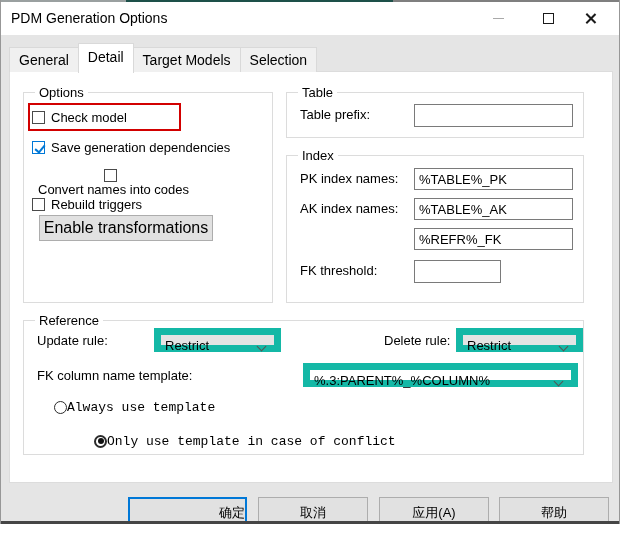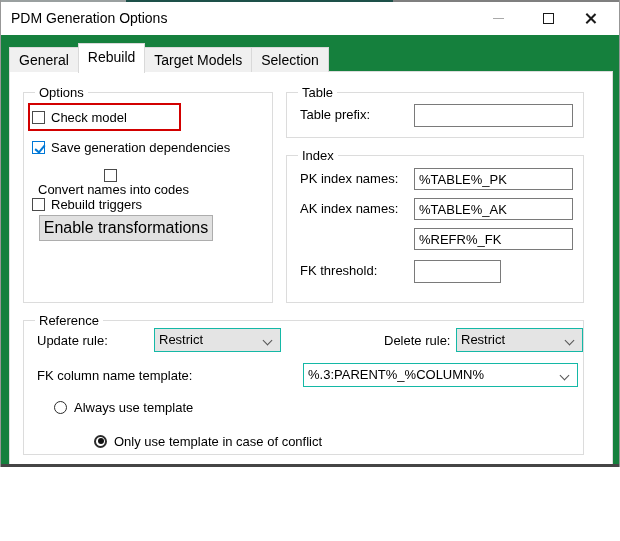--- a/index.html
+++ b/index.html
@@ -1,19 +1,19 @@
 <!DOCTYPE html>
 <html><head>
 <meta charset="utf-8">
 <style>
   * { margin:0; padding:0; box-sizing:border-box; }
   html,body { width:620px; height:541px; }
   body { font-family:"Liberation Sans", sans-serif; font-size:13px; color:#000; }
 
-  .window { position:relative; width:620px; height:467px; background:#15803d;
+  .window { position:relative; width:620px; height:524px; background:#e5e5e5;
             border-left:1px solid #979797; border-right:1px solid #979797; overflow:hidden; }
   .top-artifact { position:absolute; left:0; top:0; width:620px; height:2px;
             background:linear-gradient(to right,#9aa0a0 0 125px,#1d5049 125px 392px,#7f7f7f 392px 100%); }
   .bottom-artifact { position:absolute; left:0; bottom:0; width:620px; height:3px; background:#454545; }
 
   
   .titlebar { position:absolute; left:0; top:2px; width:620px; height:33px; background:#ffffff; }
   .title-text { position:absolute; left:10px; top:8px; font-size:14px; color:#000; }
   .tb-btn { position:absolute; top:0; width:45px; height:33px; display:flex; align-items:center; justify-content:center; }
   .btn-min { right:100px; } .btn-max { right:50px; } .btn-close { right:8px; }
@@ -50,30 +50,30 @@
          border:solid #0078d7; border-width:0 2px 2px 0; transform:rotate(40deg); }
   .cb-label { margin-left:6px; white-space:nowrap; }
 
   .push-btn { position:absolute; background:#e1e1e1; border:1px solid #adadad; text-align:center; font-size:16px; }
   .btn-transform { left:15px; top:122px; width:174px; height:26px; line-height:24px; }
 
   .fld-label { position:absolute; white-space:nowrap; }
   .txt { position:absolute; border:1px solid #7a7a7a; background:#fff; font-family:"Liberation Sans",sans-serif;
          font-size:13px; padding:0 4px; color:#000; }
 
-  .combo { position:absolute; border:1px solid #14b8a6; background:#e4e4e4; height:24px; line-height:22px; padding:0 4px; }
+  .combo { position:absolute; border:7px solid #14b8a6; background:#e4e4e4; height:24px; line-height:22px; padding:0 4px; }
   .combo.editable { background:#fff; }
   .chev { position:absolute; right:9px; top:8px; width:7px; height:7px;
           border-right:1.4px solid #555; border-bottom:1.4px solid #555; transform:rotate(45deg); }
 
   .radio-row { position:absolute; display:flex; align-items:center; height:16px; }
   .radio { position:relative; width:13px; height:13px; border:1px solid #2b2b2b; border-radius:50%; background:#fff; flex:0 0 auto; }
   .radio.selected { border-width:2px; }
   .radio.selected::after { content:""; position:absolute; left:1.5px; top:1.5px; width:6px; height:6px; background:#111; border-radius:50%; }
-  .radio-label { margin-left:7px; white-space:nowrap; }
+  .radio-label { white-space:nowrap;font-family:Liberation Mono, monospace; }
 
   
   .footer-btn { position:absolute; top:497px; height:32px; background:#e1e1e1; border:1px solid #adadad;
                 text-align:center; line-height:30px; font-size:13px; }
   .footer-btn.default { border:2px solid #0078d7; line-height:28px; }
   .fb-ok { left:127px; width:119px;text-align:right; } .fb-cancel { left:257px; width:110px; }
   .fb-apply { left:378px; width:110px; } .fb-help { left:498px; width:110px; }
 </style>
 </head>
 <body>
@@ -89,21 +89,21 @@
     <div class="tb-btn btn-max">
       <span class="max-glyph"></span>
     </div>
     <div class="tb-btn btn-close">
       <span class="close-glyph"></span>
     </div>
   </div>
 
   <div class="tabs">
     <div class="tab">General</div>
-    <div class="tab active">Rebuild</div>
+    <div class="tab active">Detail</div>
     <div class="tab">Target Models</div>
     <div class="tab">Selection</div>
   </div>
 
   <div class="page">
 
     <div class="groupbox g-options">
       <span class="gb-label">Options</span>
       <div class="red-highlight"></div>
 

